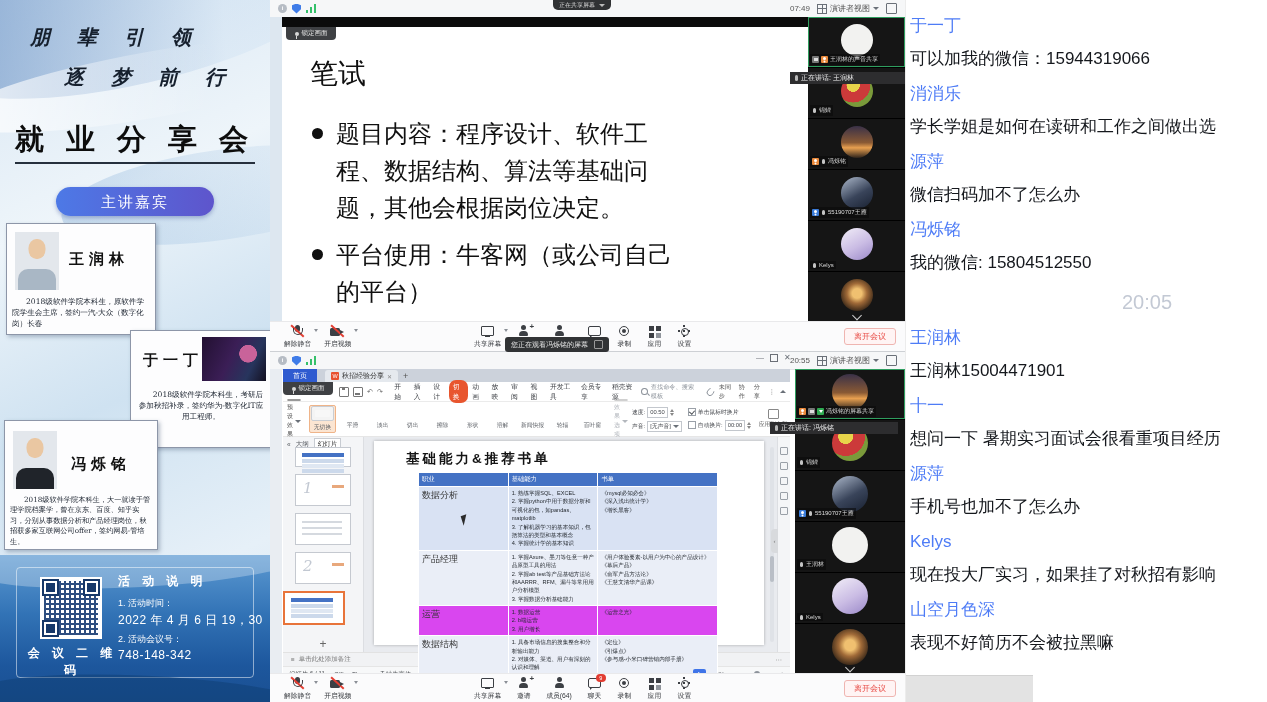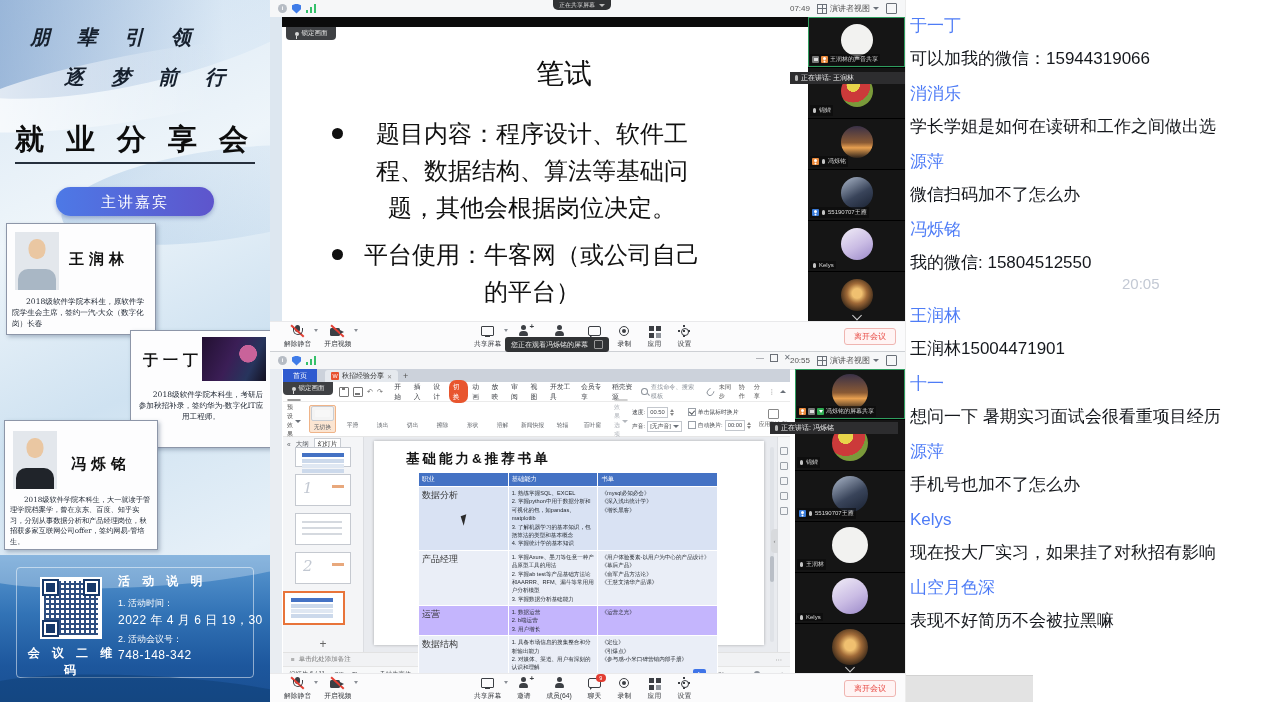--- a/index.html
+++ b/index.html
@@ -85,21 +85,21 @@
   .share-pill{position:absolute;left:283px;top:0;height:10px;background:#303234;border-radius:0 0 5px 5px;
               color:#d8d8d8;font-size:6px;line-height:10px;padding:0 6px;display:flex;align-items:center;gap:4px;z-index:6;}
   .pin-tab{position:absolute;display:flex;align-items:center;gap:3px;width:50px;height:13px;background:#3e4043;
            border-radius:0 0 4px 4px;color:#e6e6e6;font-size:6.5px;justify-content:center;z-index:7;}
   .pin-g{width:4px;height:4px;border-radius:50%;background:#d8d8d8;position:relative;}
   .pin-g::after{content:"";position:absolute;left:1.5px;top:4px;width:1px;height:3px;background:#d8d8d8;}
 
   
   .mcontent{position:absolute;left:12px;top:17px;right:97px;bottom:29px;background:#fff;overflow:hidden;}
   .blackbar{position:absolute;left:0;top:0;right:0;height:10px;background:#0b0b0b;}
-  .slide-top{position:absolute;left:48px;top:38px;right:10px;text-align:center;}
+  .slide-top{position:absolute;left:28px;top:38px;right:10px;}
   .st-title{font-size:28px;color:#101010;margin:0 0 22px 0;font-weight:500;}
   .st-ul{list-style:none;margin:0;padding:0;width:378px;}
   .st-ul li{position:relative;padding-left:26px;font-size:24px;line-height:37px;margin-bottom:10px;color:#101010;}
   .st-ul li::before{content:"";position:absolute;left:2px;top:13px;width:11px;height:11px;border-radius:50%;background:#101010;}
 
   
   .pstrip{position:absolute;top:17px;right:0;background:#000;display:flex;flex-direction:column;gap:1px;overflow:hidden;}
   .pstrip-top{width:97px;bottom:29px;}
   .pstrip-bot{width:110px;height:307px;}
   .ptile{position:relative;height:50px;flex:none;background:#151515;}
@@ -227,21 +227,21 @@
   .th-table::after{content:"";position:absolute;left:6px;top:5px;width:42px;height:4px;background:#4472c4;
        box-shadow:0 6px 0 #ccd9eb,0 11px 0 #dfe7f2,0 16px 0 #ccd9eb;}
   .addslide{position:absolute;bottom:1px;left:0;right:0;text-align:center;font-size:12px;color:#666;}
   .canvas{flex:1;position:relative;}
   .slide6{position:absolute;left:10px;top:4px;right:13px;bottom:7px;background:#fff;box-shadow:0 0 3px rgba(0,0,0,.28);}
   .s6title{position:absolute;left:32px;top:9px;font-size:13.5px;font-weight:bold;letter-spacing:3px;color:#141414;}
   .s6tab{position:absolute;left:44px;top:31px;width:300px;border-collapse:collapse;}
   .s6tab th{background:#4472c4;color:#fff;font-size:6.3px;font-weight:normal;text-align:left;padding:2px 3px;border:1px solid #fff;}
   .s6tab td{vertical-align:top;padding:2px 3px;border:1px solid #fff;font-size:5.6px;line-height:1.5;color:#24292f;white-space:pre-line;}
   .s6tab td.job{font-size:9px;color:#333;}
-  .r0 td{background:#d9e2f3;} .r1 td{background:#eaeef7;} .r2 td{background:#c4b5fd;} .r3 td{background:#eaeef7;}
+  .r0 td{background:#d9e2f3;} .r1 td{background:#eaeef7;} .r2 td{background:#d946ef;} .r3 td{background:#eaeef7;}
   .cursor{position:absolute;left:88px;top:74px;width:0;height:0;border-top:10px solid #2b2b2b;border-right:6px solid transparent;
           transform:rotate(-18deg);}
   .vsb{position:absolute;right:3px;top:10px;bottom:10px;width:4px;background:#dfe2e7;border-radius:2px;}
   .vsb::after{content:"";position:absolute;left:0;top:56%;width:4px;height:26px;background:#b9bec6;border-radius:2px;}
   .wright{width:12px;background:#f4f5f7;border-left:1px solid #dcdee2;display:flex;flex-direction:column;align-items:center;
           gap:7px;padding-top:10px;position:relative;}
   .wr-i{width:6px;height:6px;border:1px solid #9aa0a8;border-radius:1px;}
   .phandle{position:absolute;left:-7px;top:92px;width:7px;height:24px;background:#d8dadd;border-radius:4px 0 0 4px;
            font-size:6px;color:#777;text-align:center;line-height:24px;}
   .wnotes{height:13px;background:#f1f2f4;border-top:1px solid #e2e2e2;display:flex;align-items:center;gap:4px;
@@ -256,21 +256,21 @@
   .playbtn::after{content:"";position:absolute;left:5px;top:2.5px;border-left:4px solid #fff;border-top:2.5px solid transparent;
                   border-bottom:2.5px solid transparent;}
   .zslider{width:34px;height:2px;background:#c8ccd2;position:relative;}
   .zslider::after{content:"";position:absolute;left:40%;top:-2px;width:6px;height:6px;border-radius:50%;background:#8d939b;}
 
   
   .chat{position:absolute;left:905px;top:0;width:362px;height:702px;background:#fff;border-left:1px solid #ececec;
         overflow:hidden;padding:2px 0 0 4px;box-sizing:border-box;}
   .cname{color:#4e7cf6;font-size:17px;line-height:22px;margin-top:13px;}
   .ctext{color:#15181d;font-size:17px;line-height:22px;margin-top:11px;white-space:nowrap;overflow:hidden;}
-  .ctime{color:#c3c9d4;font-size:15px;margin:1px 0 4px 212px;}
+  .ctime{color:#c3c9d4;font-size:20px;margin:17px 0 4px 212px;}
   .chat-endbox{position:absolute;left:0;bottom:0;width:127px;height:26px;background:#e3e3e3;border-top:1px solid #d2d2d2;}
 </style>
 </head>
 <body>
 
 <div class="screen">
 
   <section class="poster">
     <div class="sw-a"></div>
     <div class="sw-b"></div>

